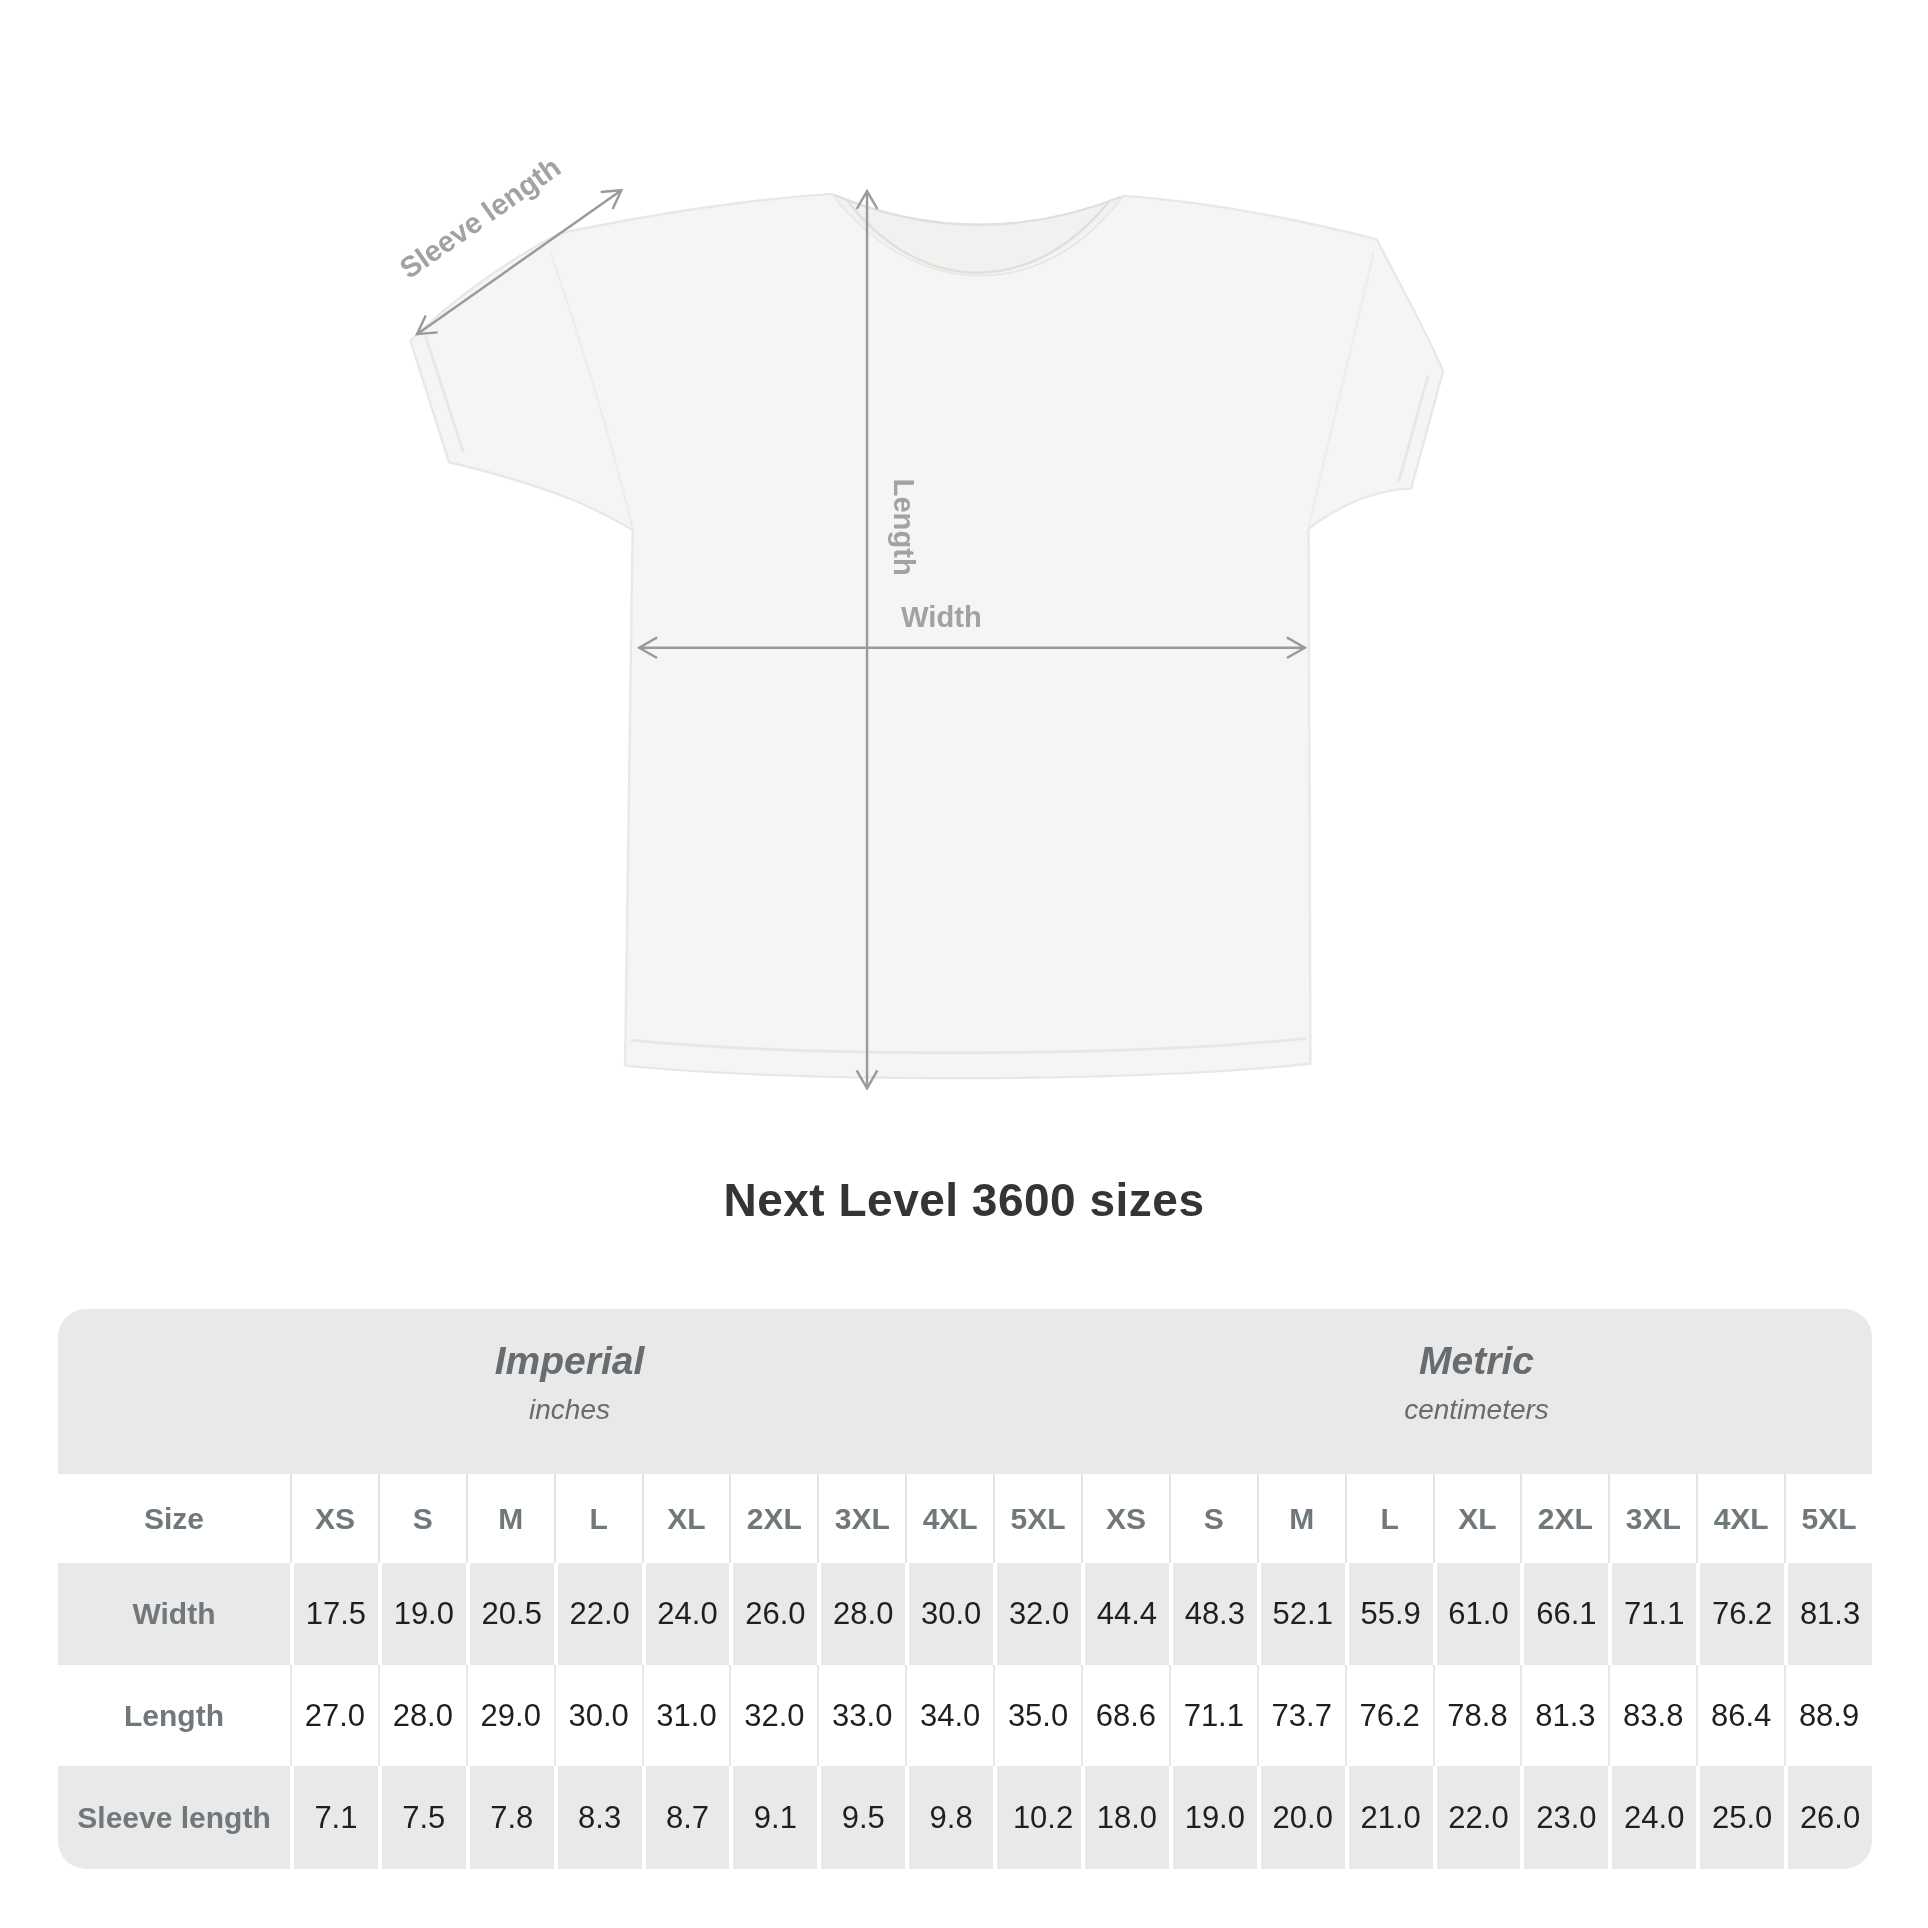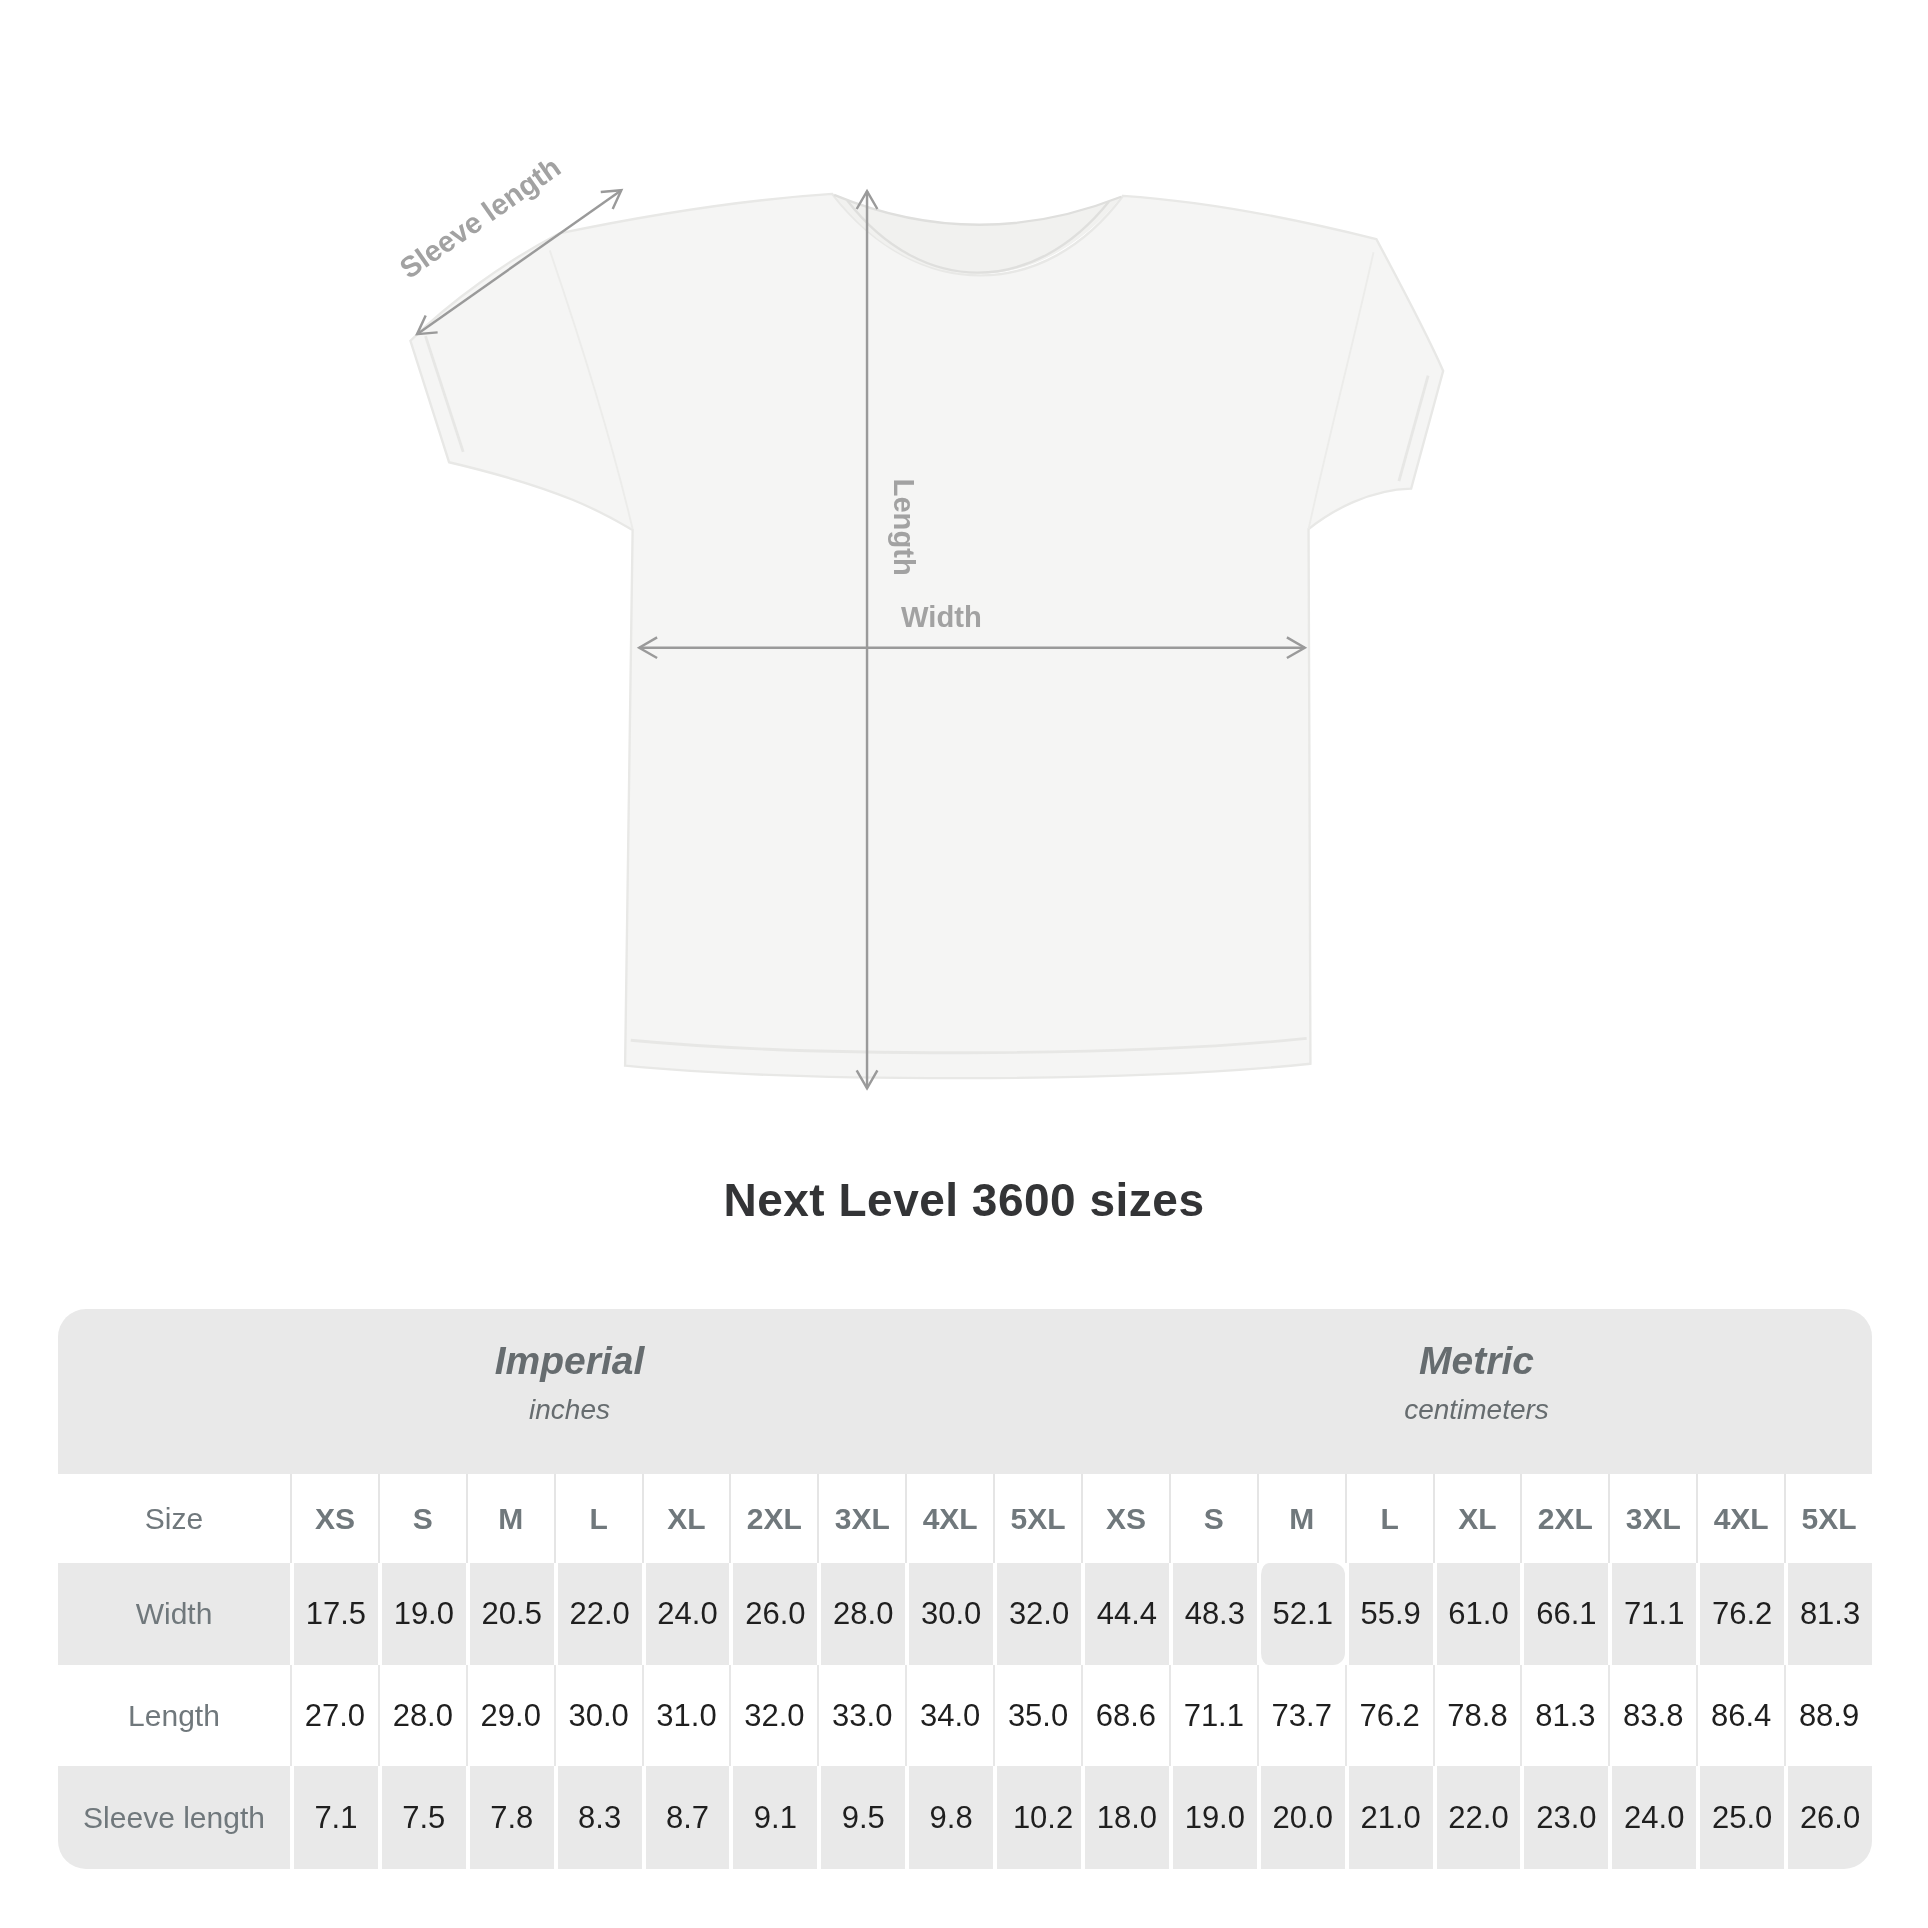--- a/index.html
+++ b/index.html
@@ -35,21 +35,21 @@
   .band-title{font-size:39px;font-weight:bold;font-style:italic;color:#666c6f;}
   .band-sub{font-size:28px;font-style:italic;color:#666c6f;margin-top:11px;}
 
   .cell{
     display:flex;align-items:center;justify-content:center;
     font-size:31px;color:#1f1f1f;box-sizing:border-box;background:#ffffff;
   }
   .cell.head{font-weight:bold;color:#70787c;font-size:30px;border-left:2.8px solid #e5e5e5;}
   .cell.white{border-left:2.8px solid #e7e7e7;}
   .cell.gray{background:#e9e9e9;border-left:4.7px solid #ffffff;}
-  .cell.label{border-left:none;font-weight:normal;color:#70787c;font-size:30px;}
+  .cell.label{border-left:none;font-weight:bold;color:#70787c;font-size:30px;}
 </style>
 </head>
 <body>
 
 <div id="stage">
 
   <svg id="shirt-svg" viewBox="0 0 2048 2048">
     <defs>
       <marker id="arrowhead" viewBox="0 0 30 30" refX="26" refY="15" markerWidth="30" markerHeight="30" markerUnits="userSpaceOnUse" orient="auto-start-reverse">
         <path d="M7,4 L26,15 L7,26" fill="none" stroke="#9a9a9a" stroke-width="2.6"></path>
@@ -133,21 +133,21 @@
       <div class="cell gray" style="grid-area: 3 / 3;">19.0</div>
       <div class="cell gray" style="grid-area: 3 / 4;">20.5</div>
       <div class="cell gray" style="grid-area: 3 / 5;">22.0</div>
       <div class="cell gray" style="grid-area: 3 / 6;">24.0</div>
       <div class="cell gray" style="grid-area: 3 / 7;">26.0</div>
       <div class="cell gray" style="grid-area: 3 / 8;">28.0</div>
       <div class="cell gray" style="grid-area: 3 / 9;">30.0</div>
       <div class="cell gray" style="grid-area: 3 / 10;">32.0</div>
       <div class="cell gray" style="grid-area: 3 / 11;">44.4</div>
       <div class="cell gray" style="grid-area: 3 / 12;">48.3</div>
-      <div class="cell gray" style="grid-area: 3 / 13; border-radius: 12px;">52.1</div>
+      <div class="cell gray" style="grid-area: 3 / 13;">52.1</div>
       <div class="cell gray" style="grid-area: 3 / 14;">55.9</div>
       <div class="cell gray" style="grid-area: 3 / 15;">61.0</div>
       <div class="cell gray" style="grid-area: 3 / 16;">66.1</div>
       <div class="cell gray" style="grid-area: 3 / 17;">71.1</div>
       <div class="cell gray" style="grid-area: 3 / 18;">76.2</div>
       <div class="cell gray" style="grid-area: 3 / 19;">81.3</div>
       <div class="cell white label" style="grid-area: 4 / 1;">Length</div>
       <div class="cell white" style="grid-area: 4 / 2;">27.0</div>
       <div class="cell white" style="grid-area: 4 / 3;">28.0</div>
       <div class="cell white" style="grid-area: 4 / 4;">29.0</div>

